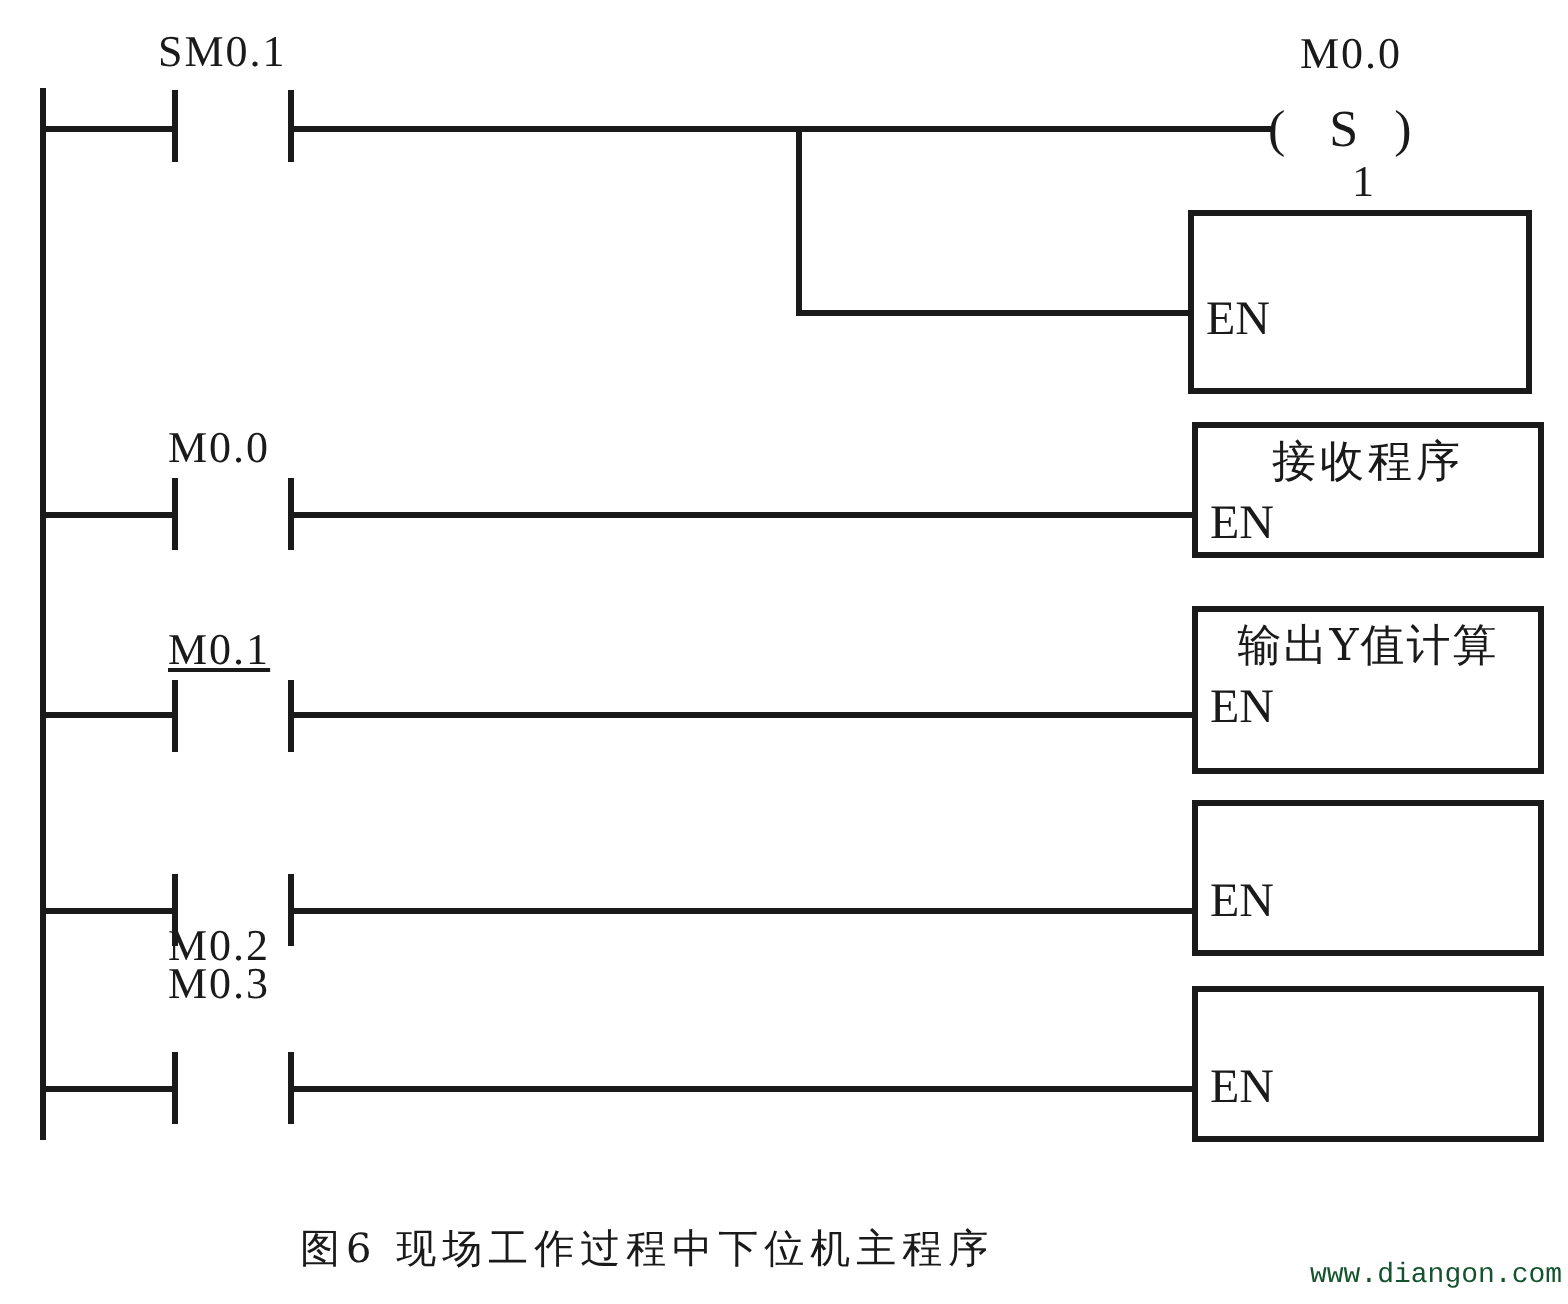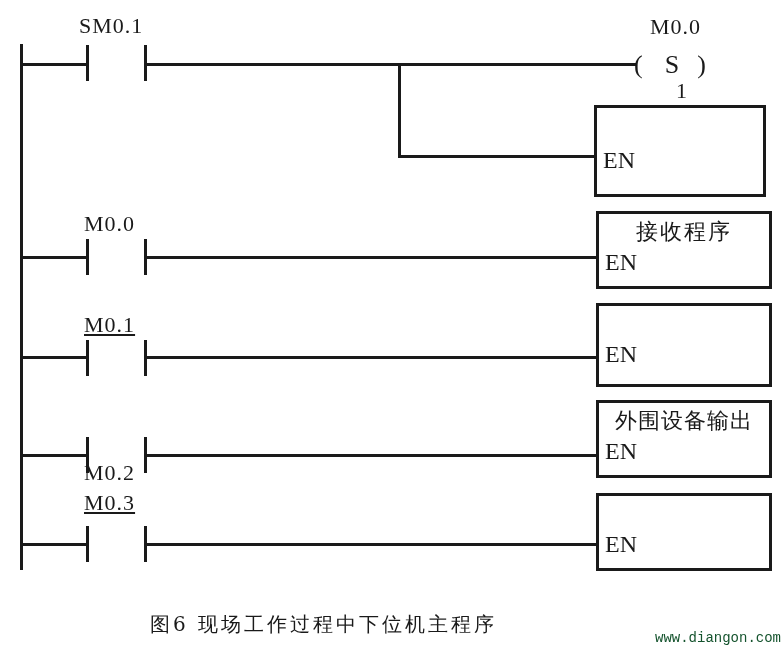--- a/index.html
+++ b/index.html
@@ -51,55 +51,55 @@
 </div>
 
 <div>
   <div class="lbl" style="left:84px; top:213px;">M0.0</div>
   <div class="wire h" style="left:20px; top:256px; width:68px;"></div>
   <div>
     <div class="contact-bar" style="left:86px; top:239px;"></div>
     <div class="contact-bar" style="left:144px; top:239px;"></div>
   </div>
   <div class="wire h" style="left:144px; top:256px; width:453px;"></div>
-  <div class="box" style="left:596px; top:211px; width:176px; height:78px;">
+  <div class="box" style="left:596px; top:211px; width:176px; height:68px;">
     <div class="title">接收程序</div>
     <div class="en">EN</div>
   </div>
 </div>
 
 <div>
   <div class="lbl" style="left:84px; top:314px;text-decoration:underline;">M0.1</div>
   <div class="wire h" style="left:20px; top:356px; width:68px;"></div>
   <div>
     <div class="contact-bar" style="left:86px; top:340px;"></div>
     <div class="contact-bar" style="left:144px; top:340px;"></div>
   </div>
   <div class="wire h" style="left:144px; top:356px; width:453px;"></div>
   <div class="box" style="left:596px; top:303px; width:176px; height:84px;">
+    <div class="title" style="letter-spacing:1px;">输出Y值计算</div>
     <div class="en">EN</div>
   </div>
 </div>
 
 <div>
   <div class="lbl" style="left:84px; top:418px;margin-top:44px;">M0.2</div>
   <div class="wire h" style="left:20px; top:454px; width:68px;"></div>
   <div>
     <div class="contact-bar" style="left:86px; top:437px;"></div>
     <div class="contact-bar" style="left:144px; top:437px;"></div>
   </div>
   <div class="wire h" style="left:144px; top:454px; width:453px;"></div>
   <div class="box" style="left:596px; top:400px; width:176px; height:78px;">
-    <div class="title" style="letter-spacing:1px;">外围设备输出</div>
     <div class="en">EN</div>
   </div>
 </div>
 
 <div>
-  <div class="lbl" style="left:84px; top:492px;text-decoration:underline;">M0.3</div>
+  <div class="lbl" style="left:84px; top:481px;">M0.3</div>
   <div class="wire h" style="left:20px; top:543px; width:68px;"></div>
   <div>
     <div class="contact-bar" style="left:86px; top:526px;"></div>
     <div class="contact-bar" style="left:144px; top:526px;"></div>
   </div>
   <div class="wire h" style="left:144px; top:543px; width:453px;"></div>
   <div class="box" style="left:596px; top:493px; width:176px; height:78px;">
     <div class="en">EN</div>
   </div>
 </div>

